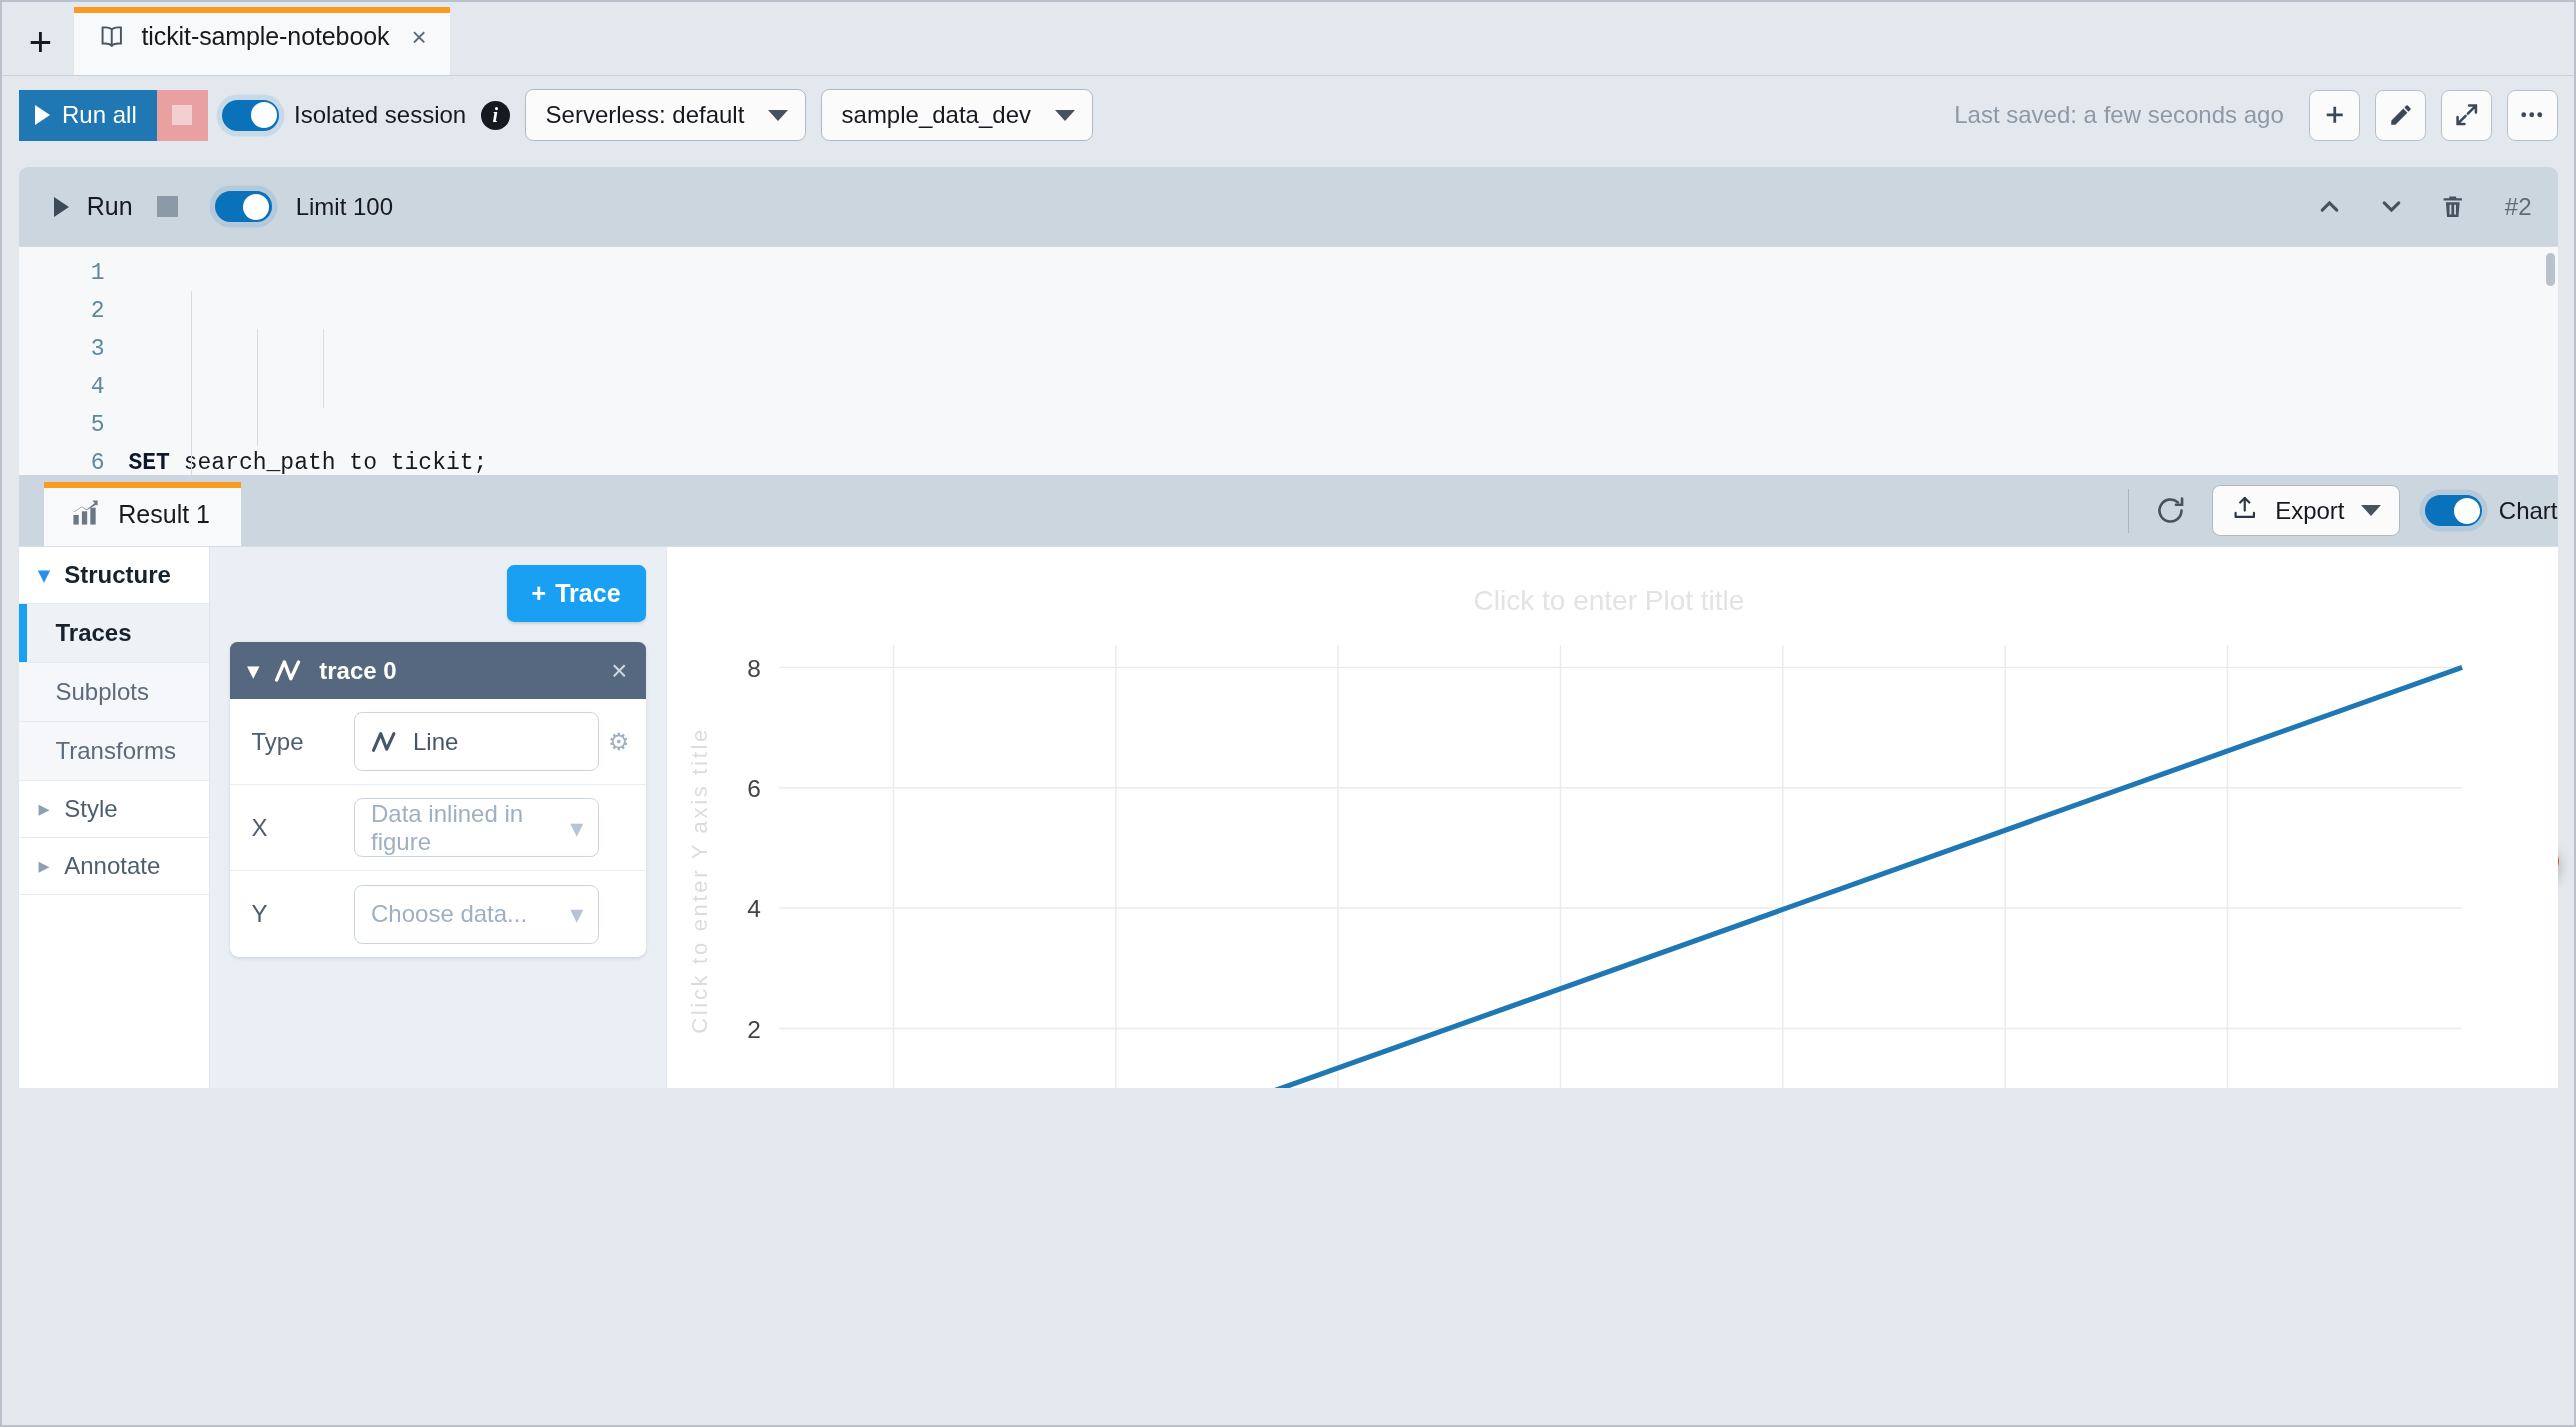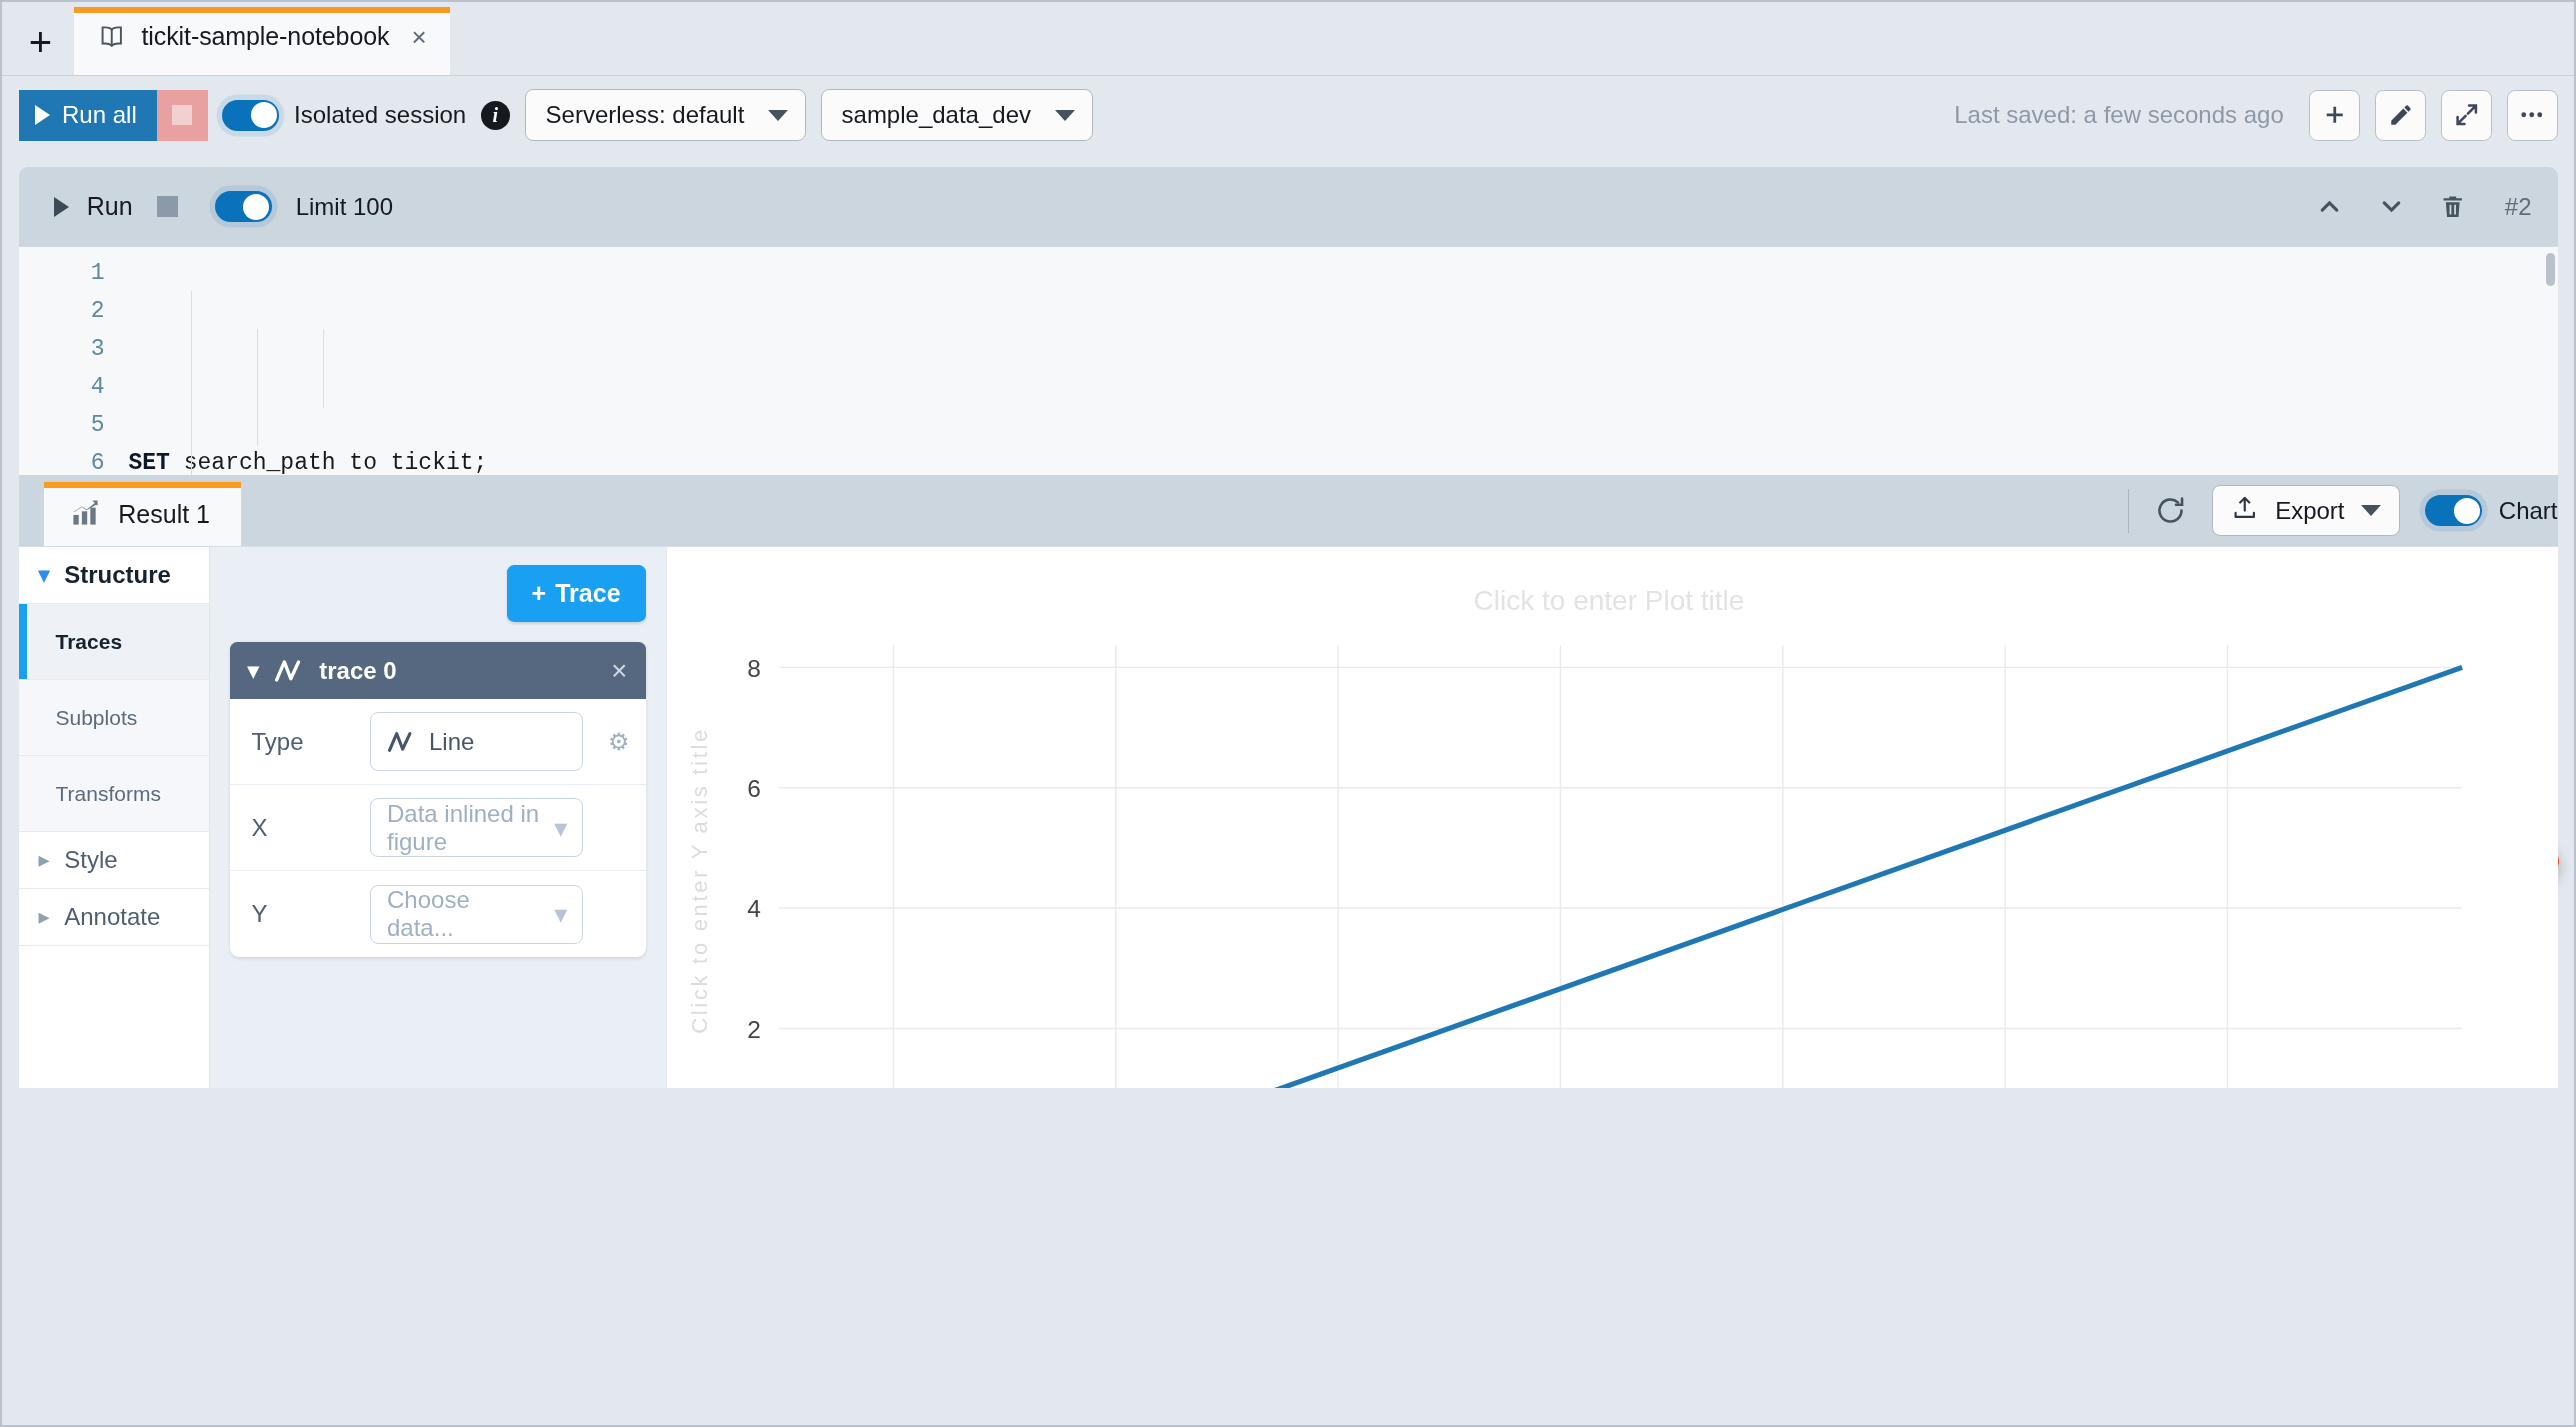--- a/index.html
+++ b/index.html
@@ -282,24 +282,24 @@
     padding-left: 20px;
     font-size: 24px;
     border-bottom: 0.9px solid #e6ebf0;
     cursor: pointer;
   }
   .pe-group.open { color:#16232e; font-weight: bold; }
   .pe-group.closed { color:#4d5e70; }
   .chev { color:#2d8cf0; font-size: 22px; line-height:1; }
   .chev.grey { color:#8fa0b2; }
   .pe-item {
-    height: 76px;
+    height: 59px;
     display:flex; align-items:center;
     padding-left: 37px;
-    font-size: 21px;
+    font-size: 24px;
     color:#5c6b7c;
     background:#f5f7fa;
     border-bottom: 0.9px solid #e6ebf0;
     position: relative;
     cursor: pointer;
   }
   .pe-item.active { color:#16232e; font-weight:bold; background:#eef2f7; }
   .pe-item.active::before {
     content:""; position:absolute; left:0; top:0; bottom:0;
     width: 8.2px; background:#1aa0f2;
@@ -334,21 +334,21 @@
     padding: 0 18.3px 0 18.3px;
     color:#fff; font-size:24px; font-weight:bold;
   }
   .trace-head .x { margin-left:auto; font-size:27.5px; color:#cfd8e3; cursor:pointer; font-weight:400; }
   .trace-body { background:#fff; }
   .fld-row {
     display:flex; align-items:center;
     height: 86px;
     border-bottom: 0.9px solid #e9eef4;
     padding: 0 13px 0 22px;
-    gap: 22px;
+    gap: 6px;
   }
   .fld-row:last-child { border-bottom: none; }
   .fld-label { width: 96px; font-size: 24px; color:#4d5e70; flex:none; }
   .fld-ctl {
     flex: 1;
     height: 59px;
     border: 0.9px solid #c8d4e2;
     border-radius: 8.2px;
     display:flex; align-items:center;
     padding: 0 14.7px 0 16.5px;

